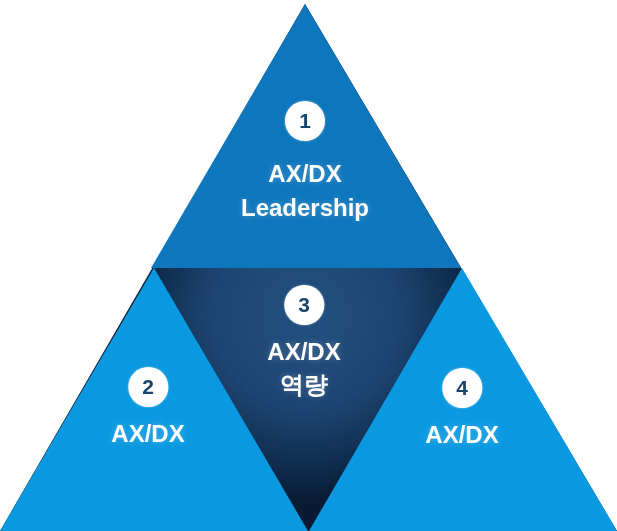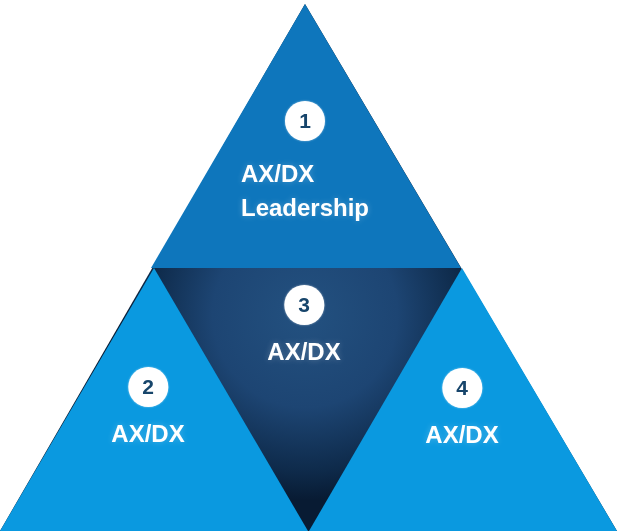--- a/index.html
+++ b/index.html
@@ -37,21 +37,21 @@
     display: flex;
     align-items: center;
     justify-content: center;
     font-size: 21px;
     font-weight: 600;
     color: #17456b;
     box-shadow: 0 0 2px rgba(255,255,255,0.6);
   }
   .label-block {
     margin-top: 12px;
-    text-align: left;
+    text-align: center;
     color: #ffffff;
     font-size: 24px;
     font-weight: 700;
     line-height: 34px;
     text-shadow: 0 0 6px rgba(255,255,255,0.25);
     white-space: nowrap;
   }
   #group-1 { left: 305px; top: 101px; }
   #group-1 .label-block { margin-top: 16px; }
   #group-3 { left: 304px; top: 285px; }
@@ -90,20 +90,21 @@
       <div>Leadership</div>
     </div>
   </div>
 
   <div class="section-group" id="group-3">
     <div class="num-circle">
       <span>3</span>
     </div>
     <div class="label-block">
       <div>AX/DX</div>
+      <div>역량</div>
     </div>
   </div>
 
   <div class="section-group" id="group-2">
     <div class="num-circle">
       <span>2</span>
     </div>
     <div class="label-block">
       <div>AX/DX</div>
     </div>

